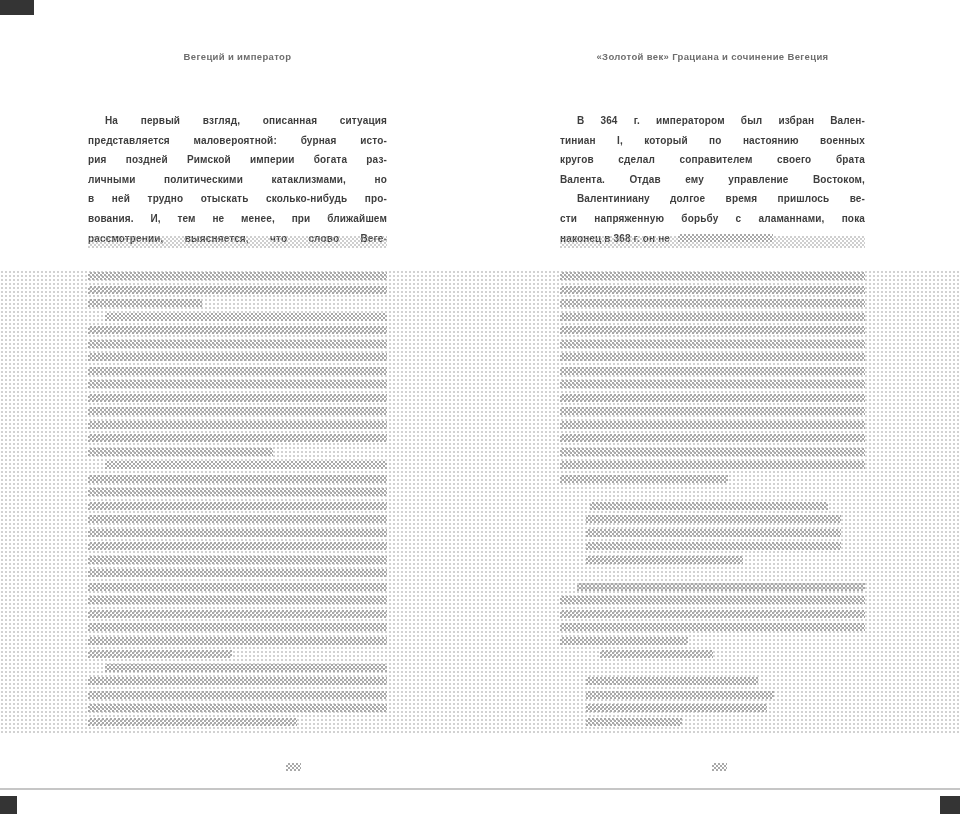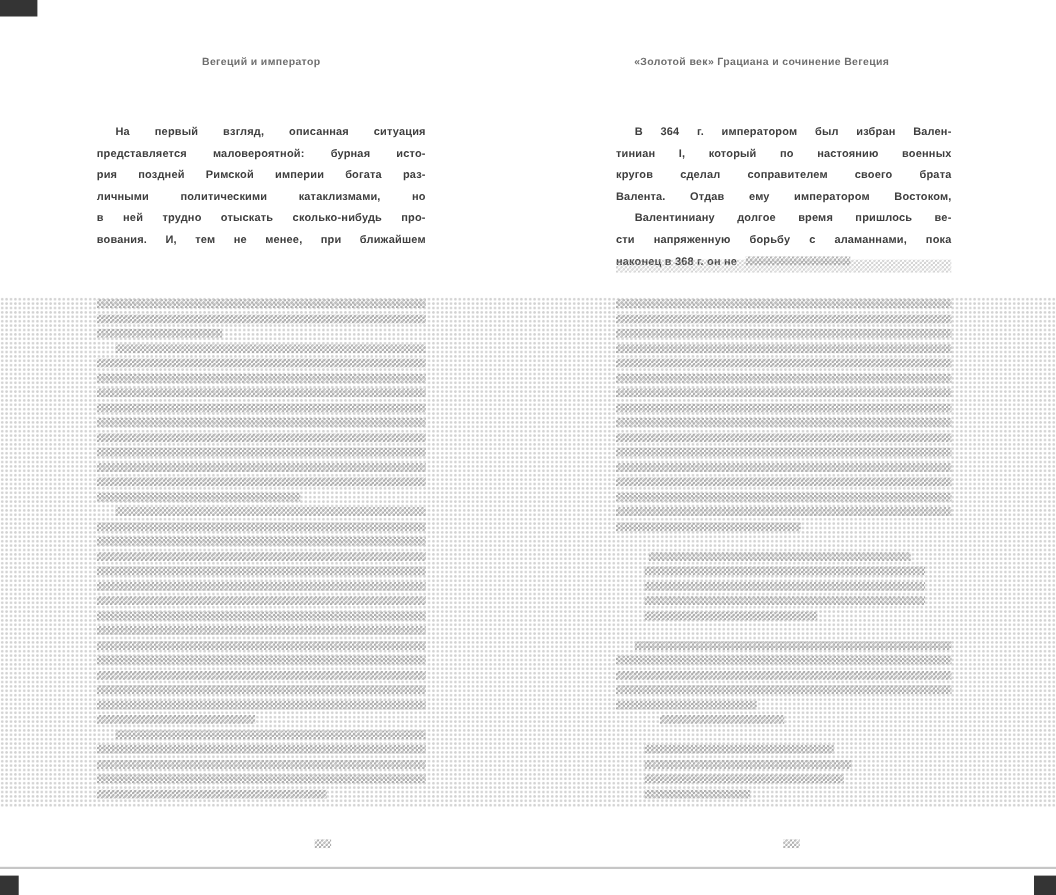--- a/index.html
+++ b/index.html
@@ -15,21 +15,21 @@
   
   .running-header {
     position:absolute; top:51px;
     font-size:9.5px; font-weight:600;
     color:var(--header, #6e6e6e);
     letter-spacing:.35px;
     text-align:center;
     white-space:nowrap;
   }
   #header-left  { left:88px;  width:299px; }
-  #header-right { left:540px; width:305px; }
+  #header-right { left:560px; width:305px; }
 
   
   .column {
     position:absolute; top:111px;
     font-size:10px; font-weight:600;
     color:var(--text, #3e3e3e);
     line-height:19.6px;
     letter-spacing:.15px;
   }
   #col-left  { left:88px;  width:299px; }
@@ -109,27 +109,28 @@
 <div id="header-left" class="running-header">Вегеций и император</div>
 <div id="header-right" class="running-header">«Золотой век» Грациана и сочинение Вегеция</div>
 
 <div id="col-left" class="column">
   <div class="text-line indent">На первый взгляд, описанная ситуация</div>
   <div class="text-line">представляется маловероятной: бурная исто-</div>
   <div class="text-line">рия поздней Римской империи богата раз-</div>
   <div class="text-line">личными политическими катаклизмами, но</div>
   <div class="text-line">в ней трудно отыскать сколько-нибудь про-</div>
   <div class="text-line">вования. И, тем не менее, при ближайшем</div>
+  <div class="text-line dithered-over">рассмотрении, выясняется, что слово Веге-</div>
 </div>
 
 <div id="col-right" class="column">
   <div class="text-line indent">В 364 г. императором был избран Вален-</div>
   <div class="text-line">тиниан I, который по настоянию военных</div>
   <div class="text-line">кругов сделал соправителем своего брата</div>
-  <div class="text-line">Валента. Отдав ему императором Востоком,</div>
+  <div class="text-line">Валента. Отдав ему управление Востоком,</div>
   <div class="text-line indent">Валентиниану долгое время пришлось ве-</div>
   <div class="text-line">сти напряженную борьбу с аламаннами, пока</div>
   <div class="text-line end dithered-over"><span>наконец в 368 г. он не</span><span class="tail-dither dither-dark"></span></div>
 </div>
 
 <div id="redaction-band" class="dither-light-base">
   <div id="redact-left" class="redaction-col">
       <div class="rline dither-dark" style="margin-left: 0px; width: calc(100% + 0px);"></div>
       <div class="rline dither-dark" style="margin-left: 0px; width: calc(100% + 0px);"></div>
       <div class="rline dither-dark" style="margin-left: 0px; width: calc(38% + 0px);"></div>

